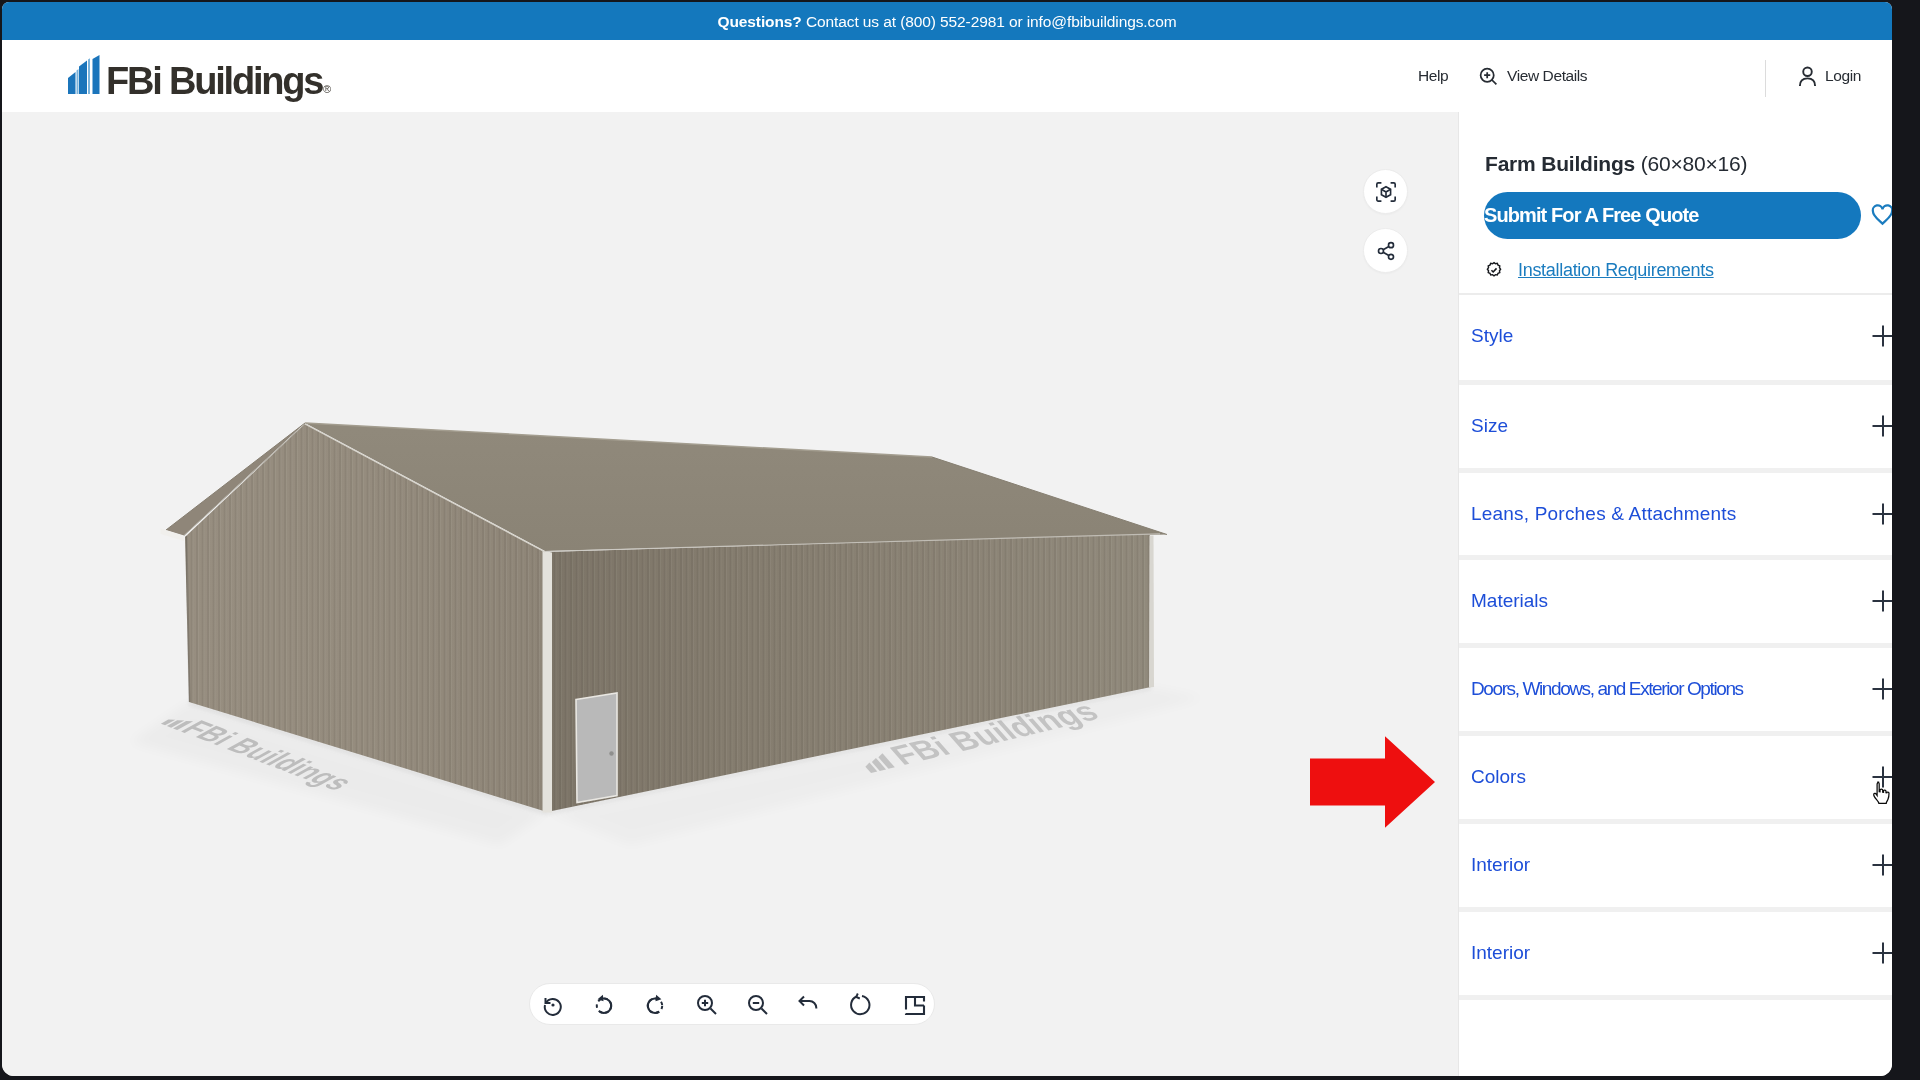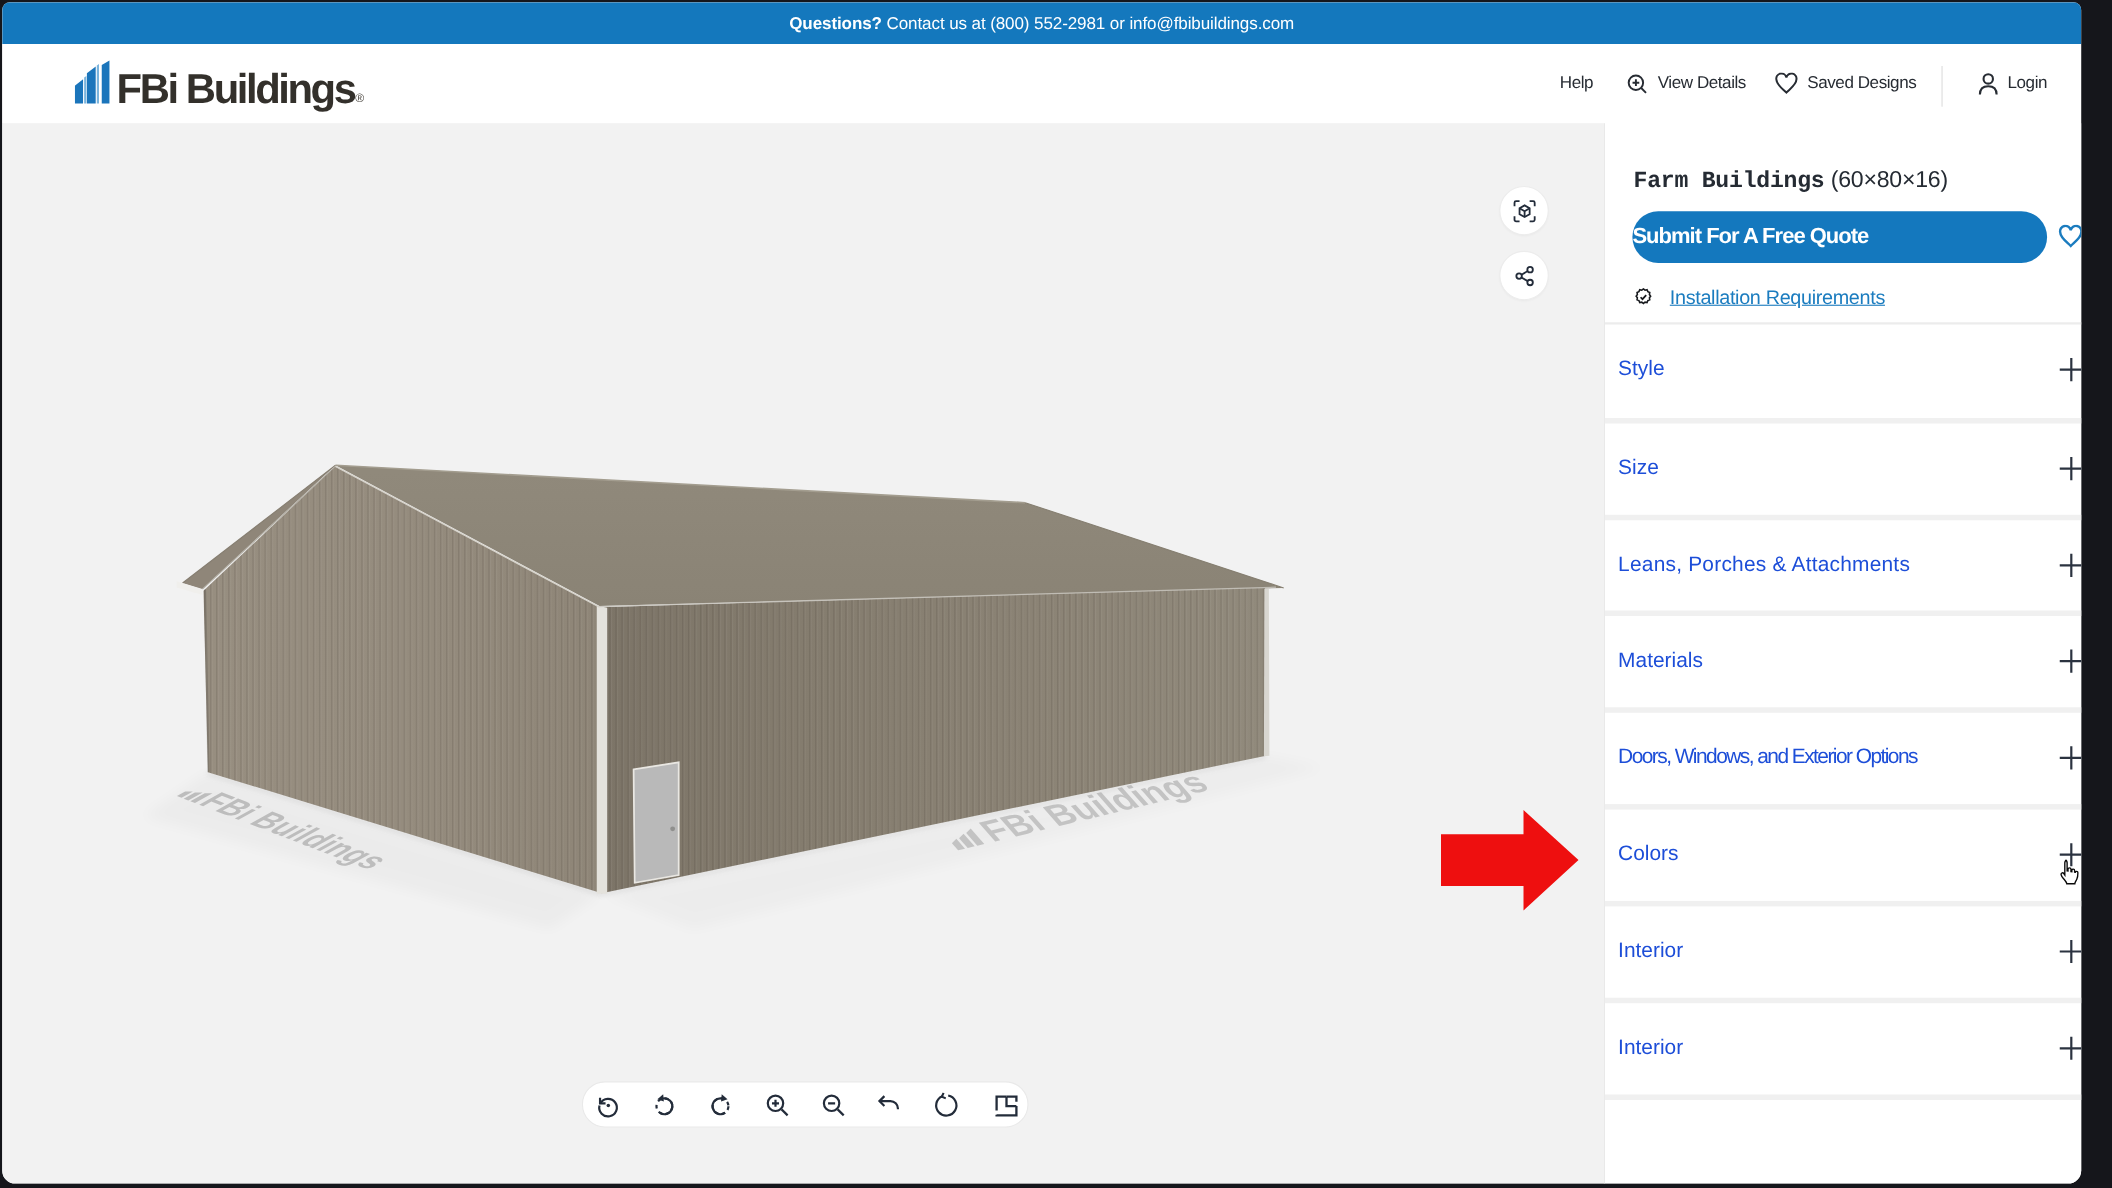--- a/index.html
+++ b/index.html
@@ -19,21 +19,21 @@
   .scene { position:absolute; left:-2px; top:-112px; width:1920px; height:1080px; }
   .fab { position:absolute; width:45px; height:45px; border-radius:50%; background:#fff;
     border:1px solid #ececec; display:flex; align-items:center; justify-content:center;
     box-shadow:0 1px 2px rgba(0,0,0,0.03); }
   .toolbar { position:absolute; left:527px; top:871px; width:406px; height:42px;
     background:#fff; border:1px solid #e9e9e9; border-radius:21px; }
   .tbi { position:absolute; top:9px; width:24px; height:24px; }
   .sidebar { position:absolute; left:1456px; top:110px; width:460px; height:964px;
     background:#fff; border-left:1px solid #e7e7e7; }
   .sb-title { position:absolute; left:26px; top:40px; font-size:21px; letter-spacing:-0.2px; color:#252b33; }
-  .sb-title b { font-weight:bold;font-family:Liberation Mono, monospace; }
+  .sb-title b { font-weight:bold; }
   .quote-btn { position:absolute; left:25px; top:80px; width:377px; height:47px;
     background:#1478be; border-radius:24px; color:#fff; font-weight:bold; font-size:20px; letter-spacing:-0.9px;
     text-align:left; line-height:47px; }
   .heart-btn { position:absolute; left:412px; top:92px; }
   .install { position:absolute; left:26px; top:148px; height:20px; display:flex; align-items:center; }
   .install a { color:#1b7cbf; font-size:18px; letter-spacing:-0.3px; text-decoration:underline; margin-left:15px; }
   .sb-hr { position:absolute; left:0; top:181px; width:100%; height:2px; background:#ececec; }
   .gap { position:absolute; left:0; width:100%; height:5px; background:#f0f0f0; }
   .rowt { position:absolute; left:12px; font-size:19px; letter-spacing:0; color:#1d4ed8; transform:translateY(-50%); }
   .plus { position:absolute; left:412px; transform:translateY(-50%); }
@@ -55,26 +55,20 @@
     </svg>
     <div class="navitem" style="left:1416px">Help</div>
     <div class="navitem" style="left:1476px">
       <svg width="21" height="21" viewBox="0 0 24 24" fill="none" stroke="#272c33" stroke-width="2">
         <circle cx="10.5" cy="10.5" r="7.5"></circle>
           <line x1="16" y1="16" x2="21" y2="21"></line>
         <line x1="7" y1="10.5" x2="14" y2="10.5"></line>
           <line x1="10.5" y1="7" x2="10.5" y2="14"></line>
       </svg>
       <span style="margin-left:8px">View Details</span>
-    </div>
-    <div class="navitem" style="left:1611px">
-      <svg width="22" height="20" viewBox="0 0 24 22" fill="none" stroke="#272c33" stroke-width="2">
-        <path d="M12 20 C8 16 2 12 2 7 A5 5 0 0 1 12 5 A5 5 0 0 1 22 7 C22 12 16 16 12 20 Z"></path>
-      </svg>
-      <span style="margin-left:8px">Saved Designs</span>
     </div>
     <div class="navdiv"></div>
     <div class="navitem" style="left:1796px">
       <svg width="19" height="21" viewBox="0 0 20 22" fill="none" stroke="#272c33" stroke-width="2">
         <circle cx="10" cy="6" r="4.5"></circle>
           <path d="M2 21 C2 15 6 13 10 13 C14 13 18 15 18 21"></path>
       </svg>
       <span style="margin-left:8px">Login</span>
     </div>
   </div>

